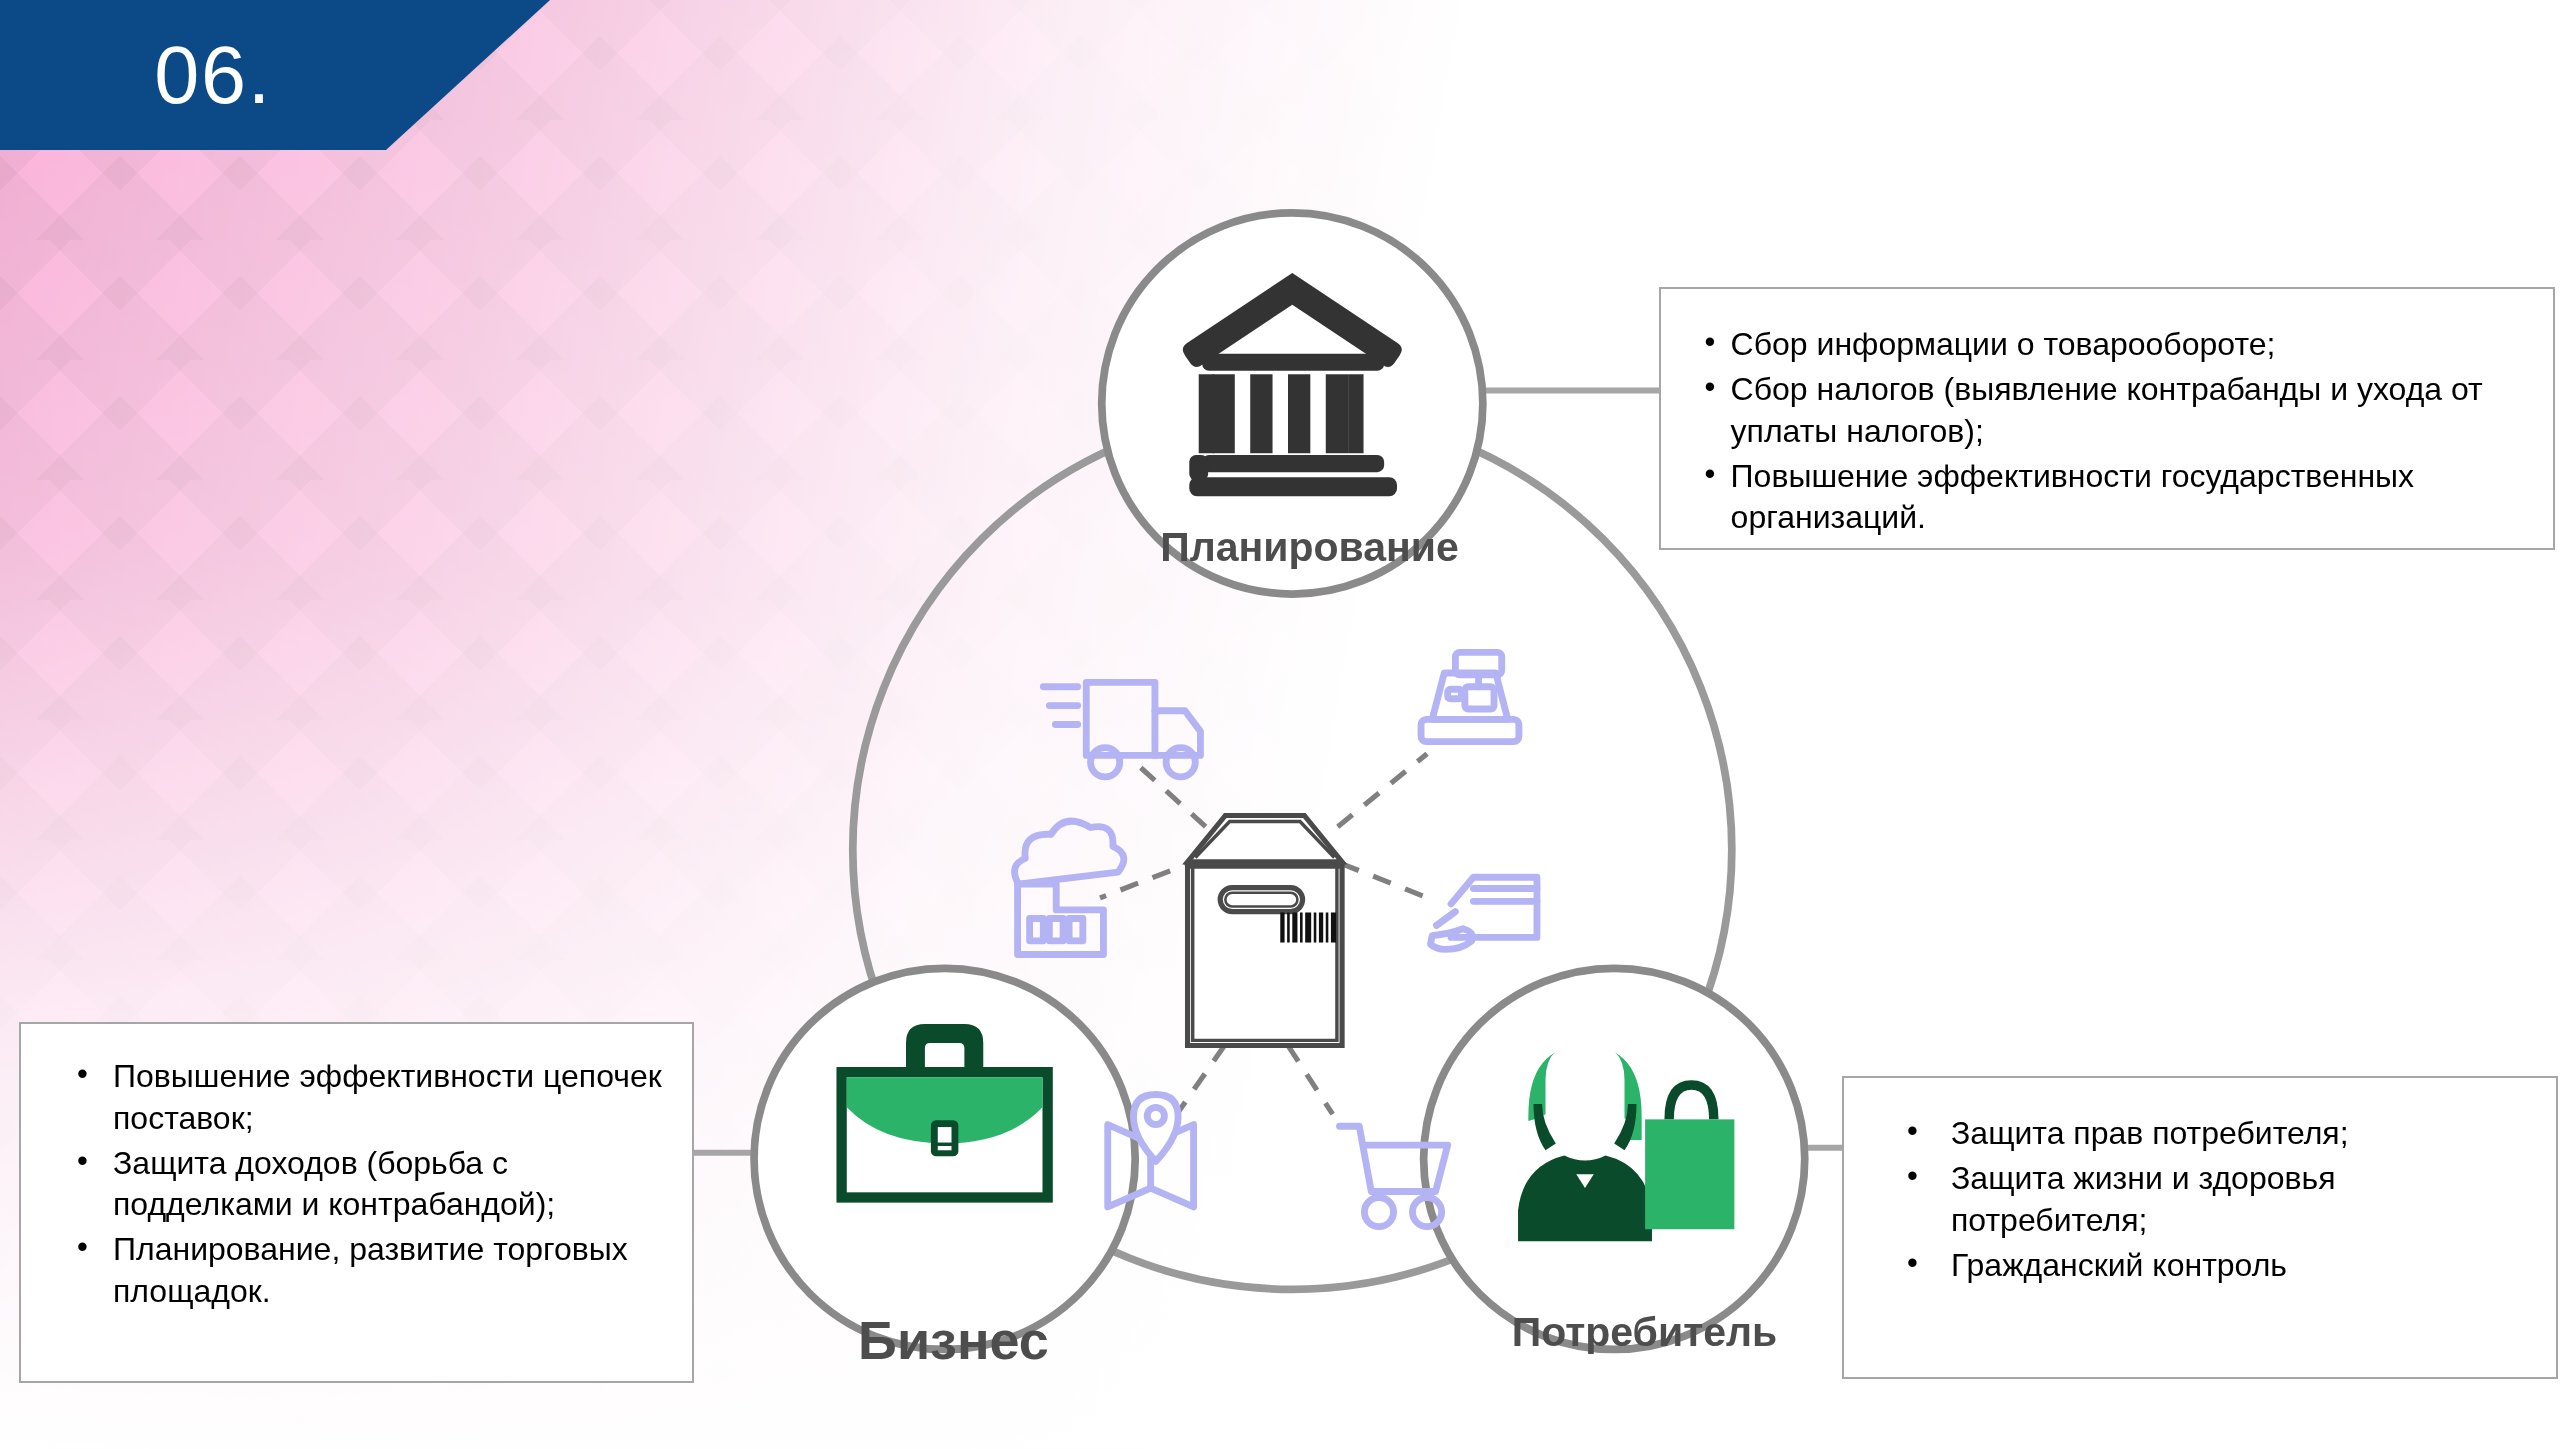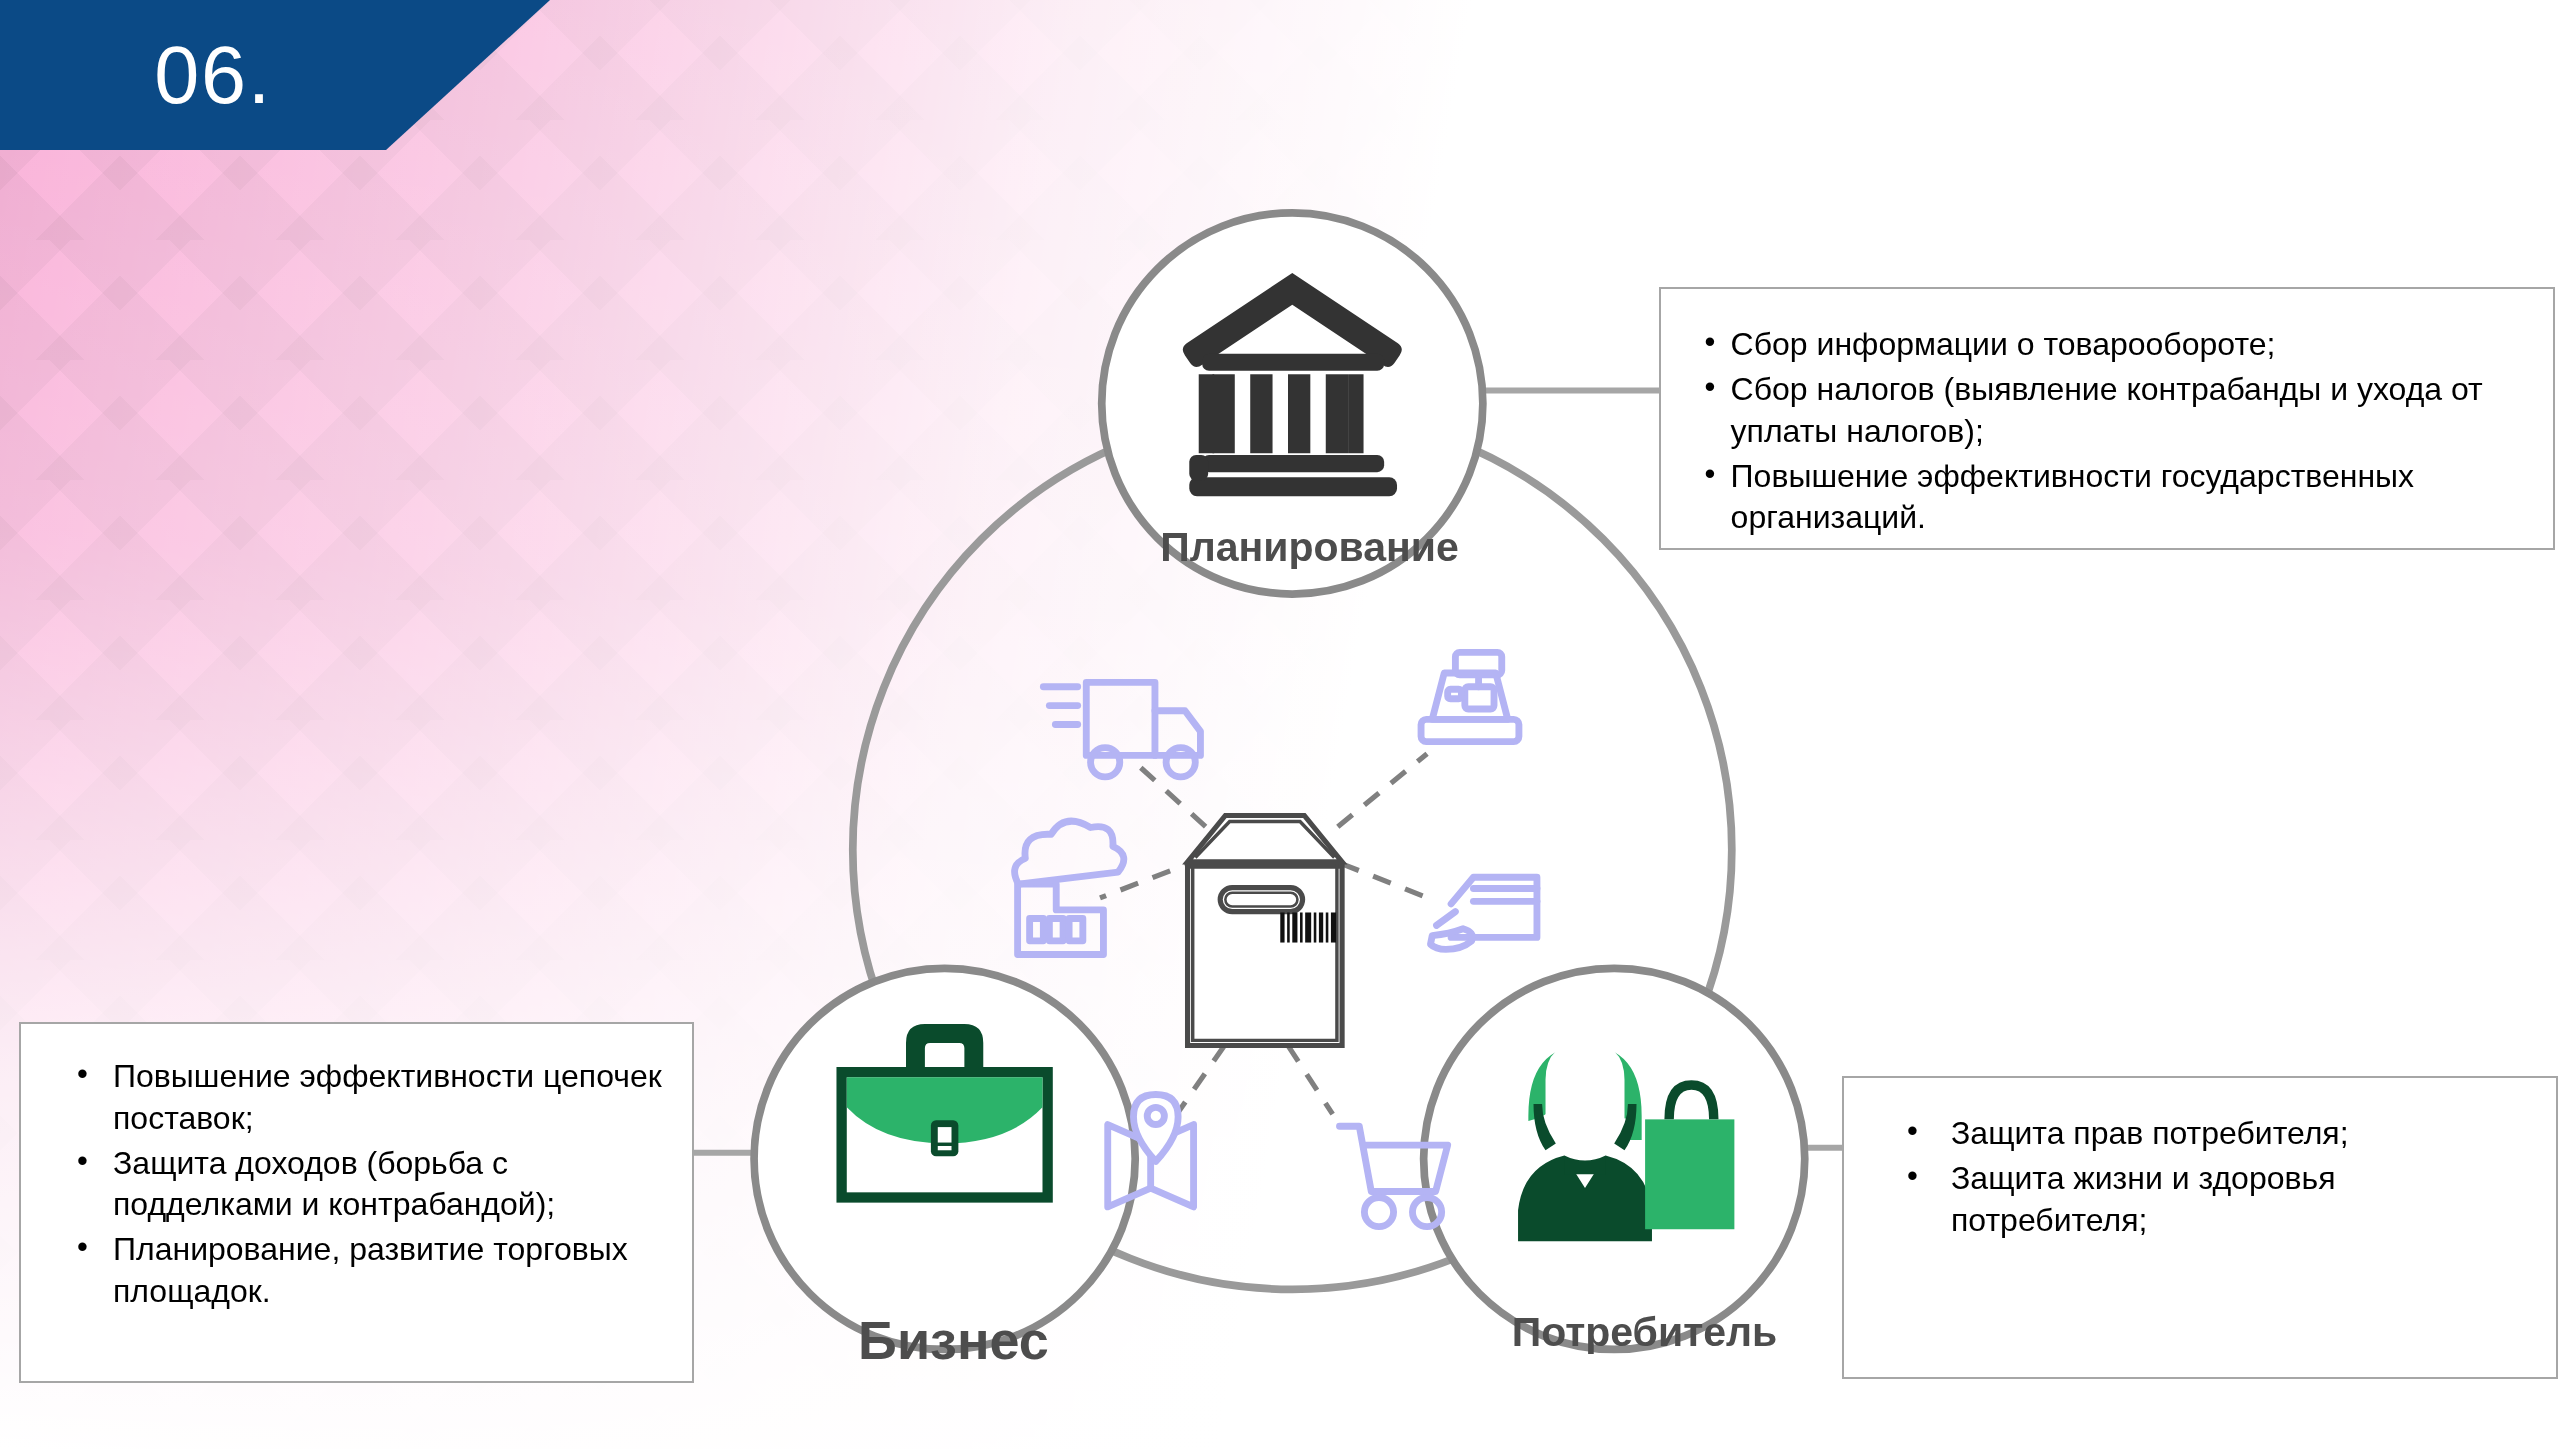--- a/index.html
+++ b/index.html
@@ -237,17 +237,18 @@
       <li>Повышение эффективности цепочек поставок;</li>
       <li>Защита доходов (борьба с подделками и контрабандой);</li>
       <li>Планирование, развитие торговых площадок.</li>
     </ul>
   </div>
 
   <div class="callout" id="callout-cons">
     <ul>
       <li>Защита прав потребителя;</li>
       <li>Защита жизни и  здоровья потребителя;</li>
+      <li>Гражданский контроль</li>
     </ul>
   </div>
 
 </div>
 
 
 </body></html>

